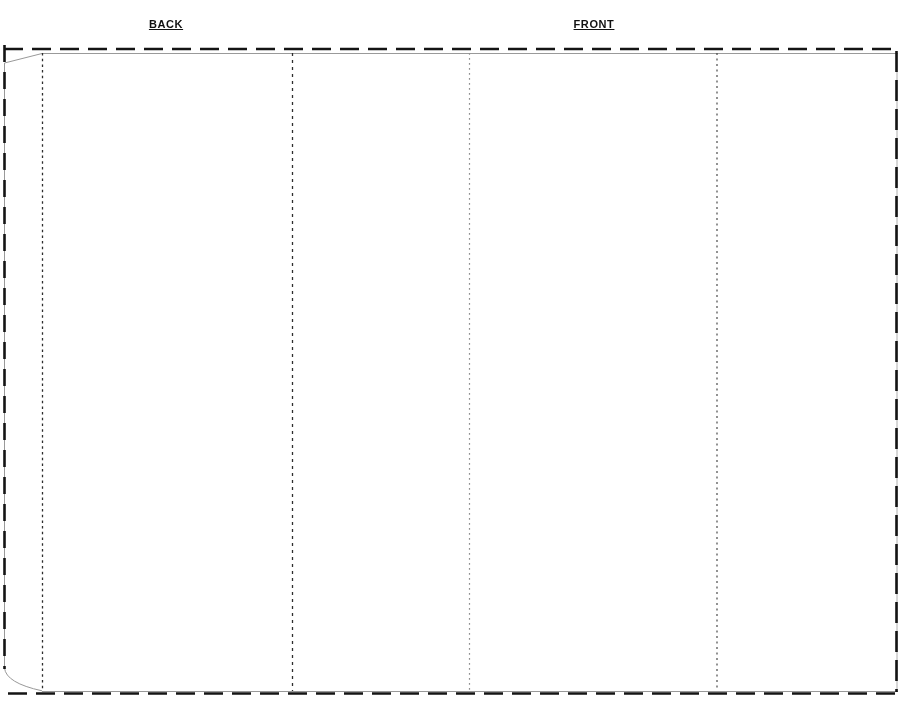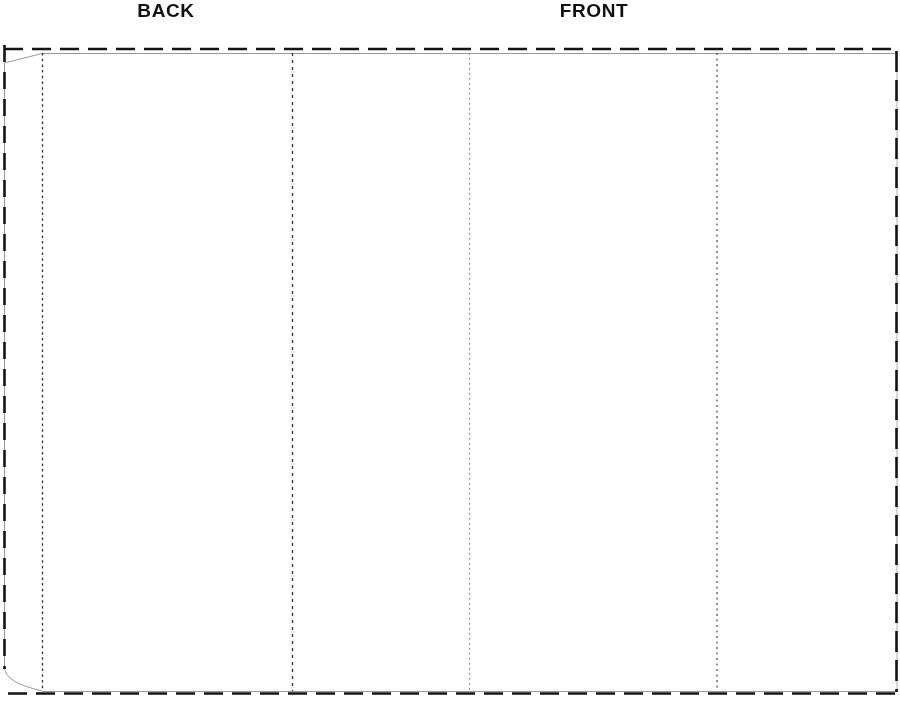--- a/index.html
+++ b/index.html
@@ -10,28 +10,29 @@
   .canvas {
     position: relative;
     width: 900px;
     height: 701px;
     background: #ffffff;
     overflow: hidden;
     font-family: "Liberation Sans", sans-serif;
   }
   .panel-label {
     position: absolute;
-    top: 0;
+    top: 18px;
     transform: translateX(-50%);
     font-weight: bold;
-    font-size: 19px;
+    font-size: 11px;
     letter-spacing: 0.6px;
     color: #111111;
     white-space: nowrap;
     user-select: none;
+    text-decoration: underline;
   }
   .panel-label.back  { left: 166px; }
   .panel-label.front { left: 594px; }
   svg.dieline {
     position: absolute;
     left: 0;
     top: 0;
   }
 </style>
 </head>

